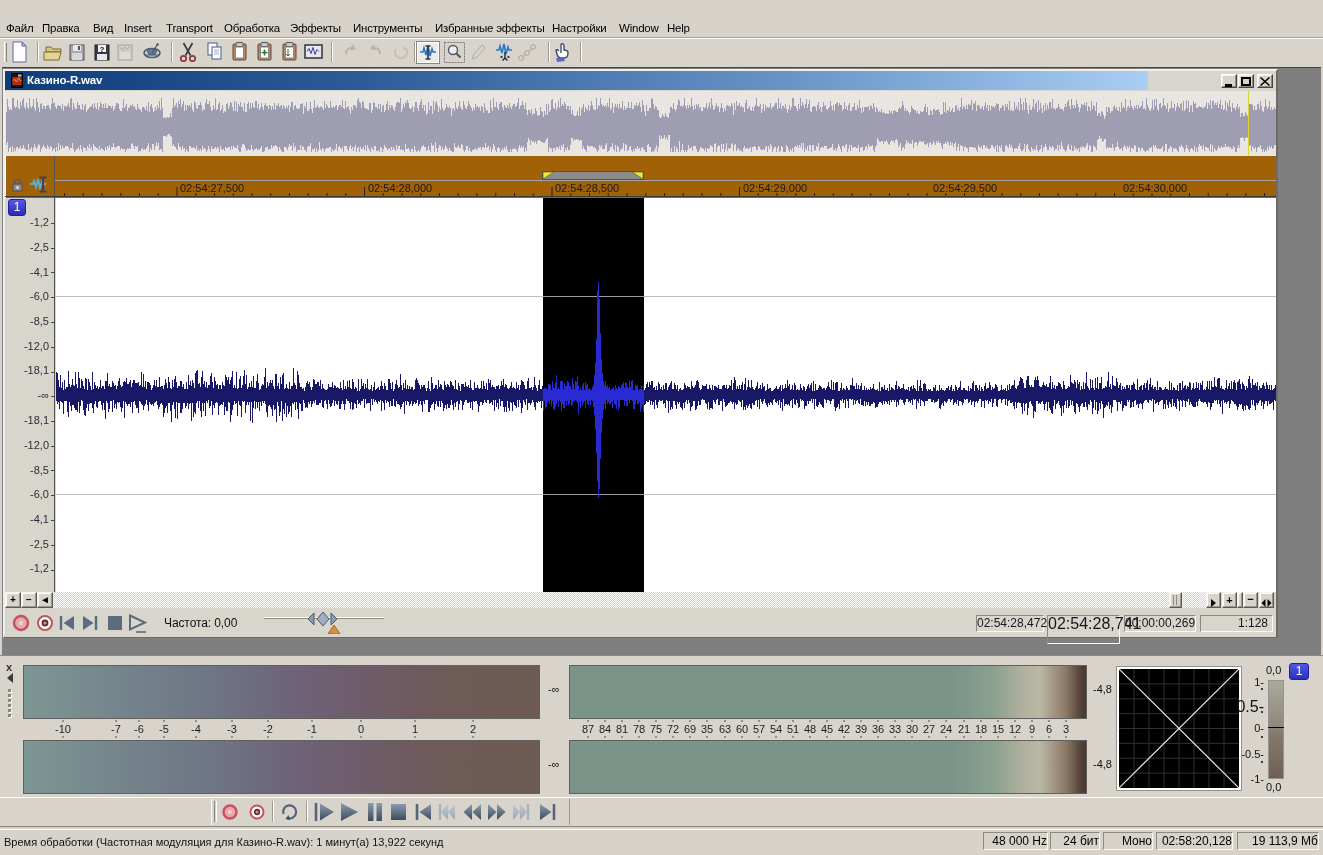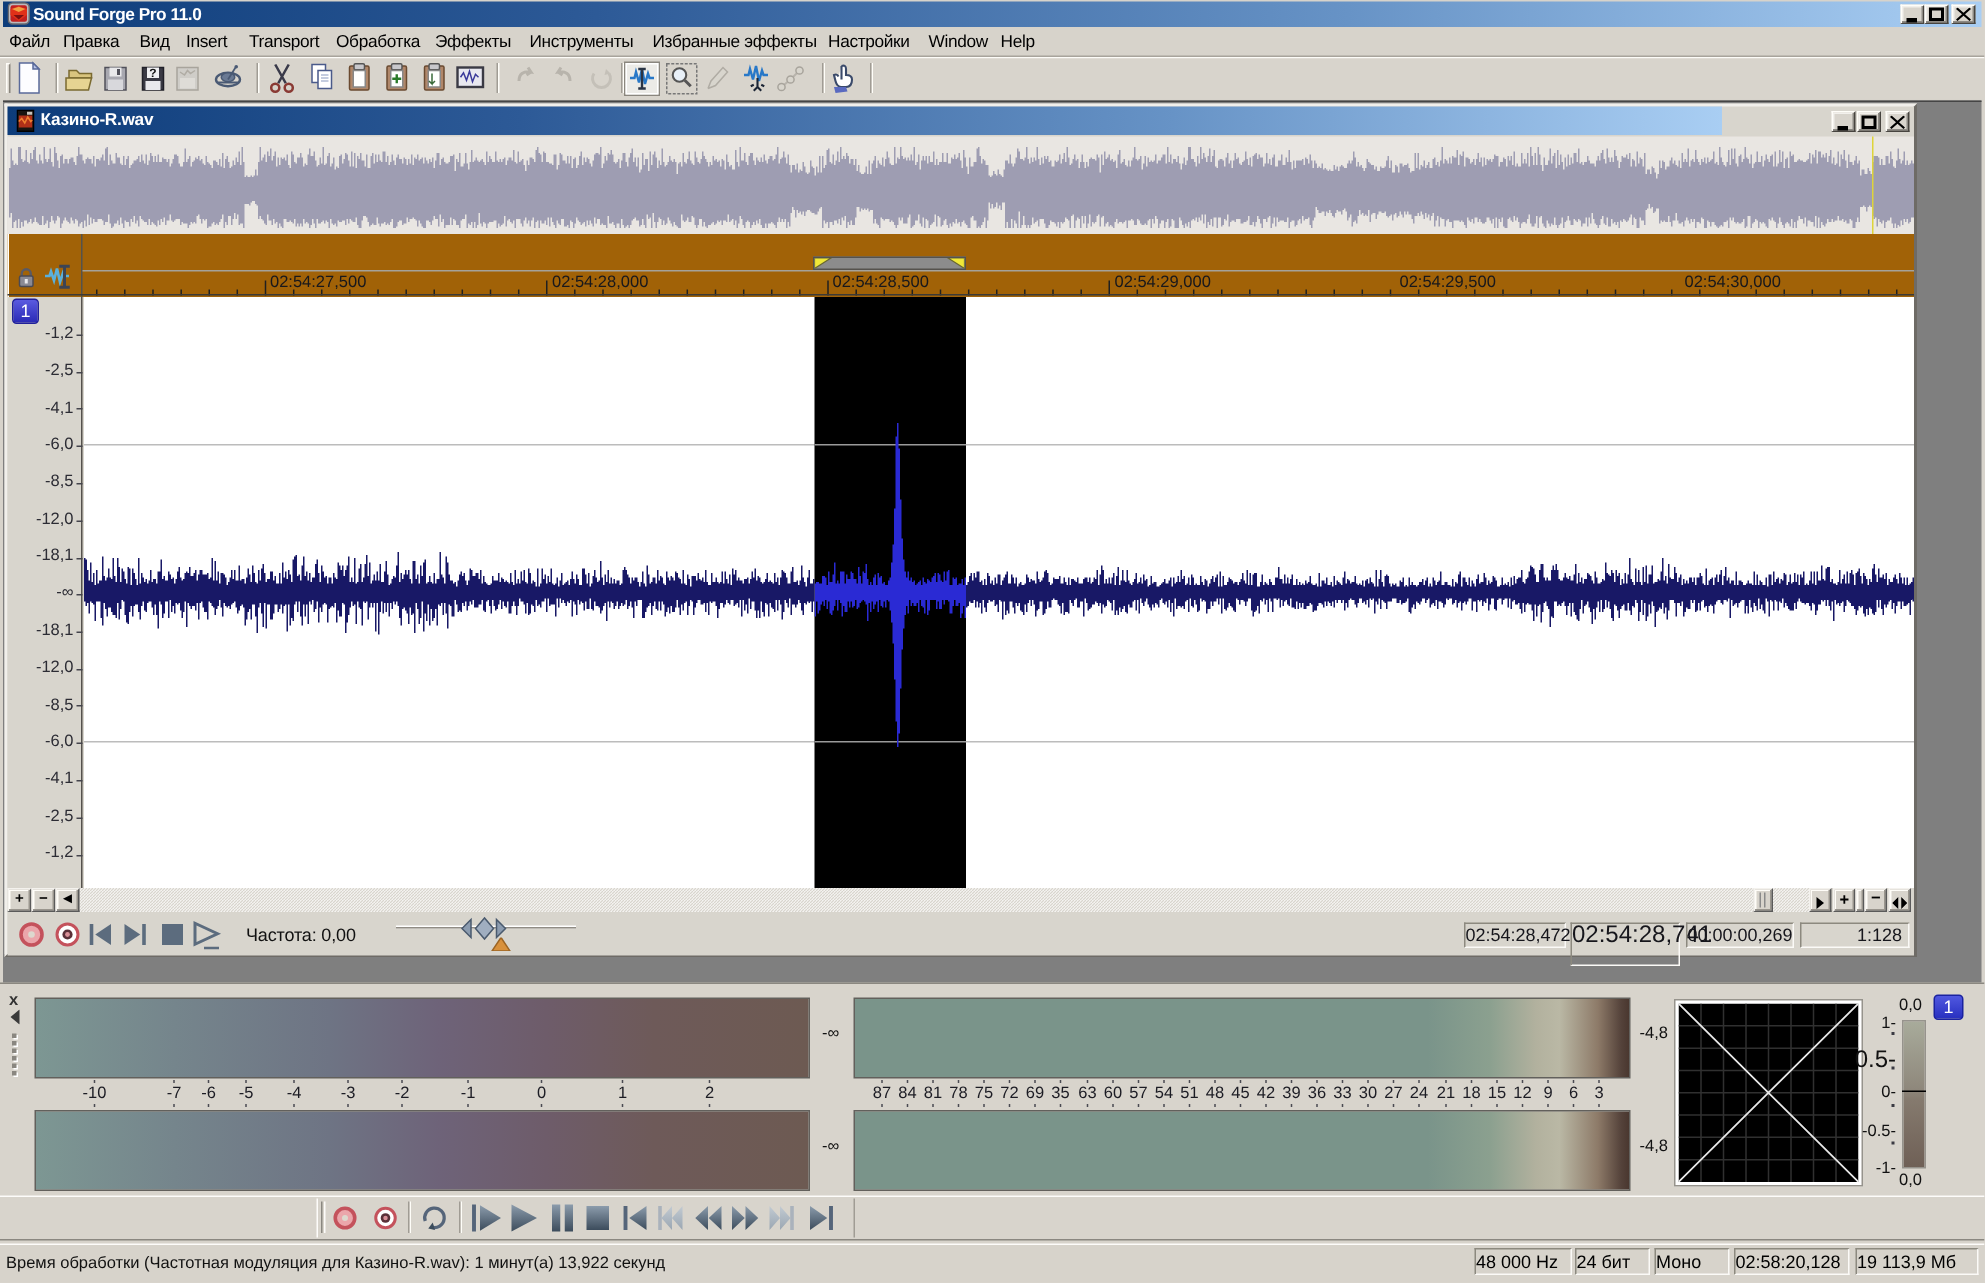--- a/index.html
+++ b/index.html
@@ -21,44 +21,23 @@
 .gutline{position:absolute;background:#55524d}
 #track{position:absolute;left:51px;top:127px;width:1220px;height:395px;background:#fff}
 .grid{position:absolute;left:0;width:1220px;height:1px;background:#bcbcbc}
 .dblab{position:absolute;right:6px;font-size:11px;color:#2c2c34;white-space:nowrap}
 .dbtick{position:absolute;right:0;width:4px;height:1px;background:#44444c}
 .rlab{position:absolute;top:-1px;font-size:11px;color:#18181c;white-space:nowrap}
 .meterbarL{position:absolute;left:23px;width:517px;height:54px;border:1px solid #62605c;background:linear-gradient(90deg,#7d9793 0%,#75858c 18%,#6e7484 38%,#6e6379 52%,#6e5c6a 66%,#6e5a59 80%,#6d5a52 100%)}
 .meterbarR{position:absolute;left:569px;width:518px;height:54px;border:1px solid #62605c;background:linear-gradient(90deg,#7a948a 0%,#7a948a 74%,#8ba08f 82%,#b2b19e 88%,#bab8a5 91%,#8d7a68 96%,#54423a 99%,#4a372f 100%)}
 .mnum{position:absolute;font-size:11px;color:#1c1c24;transform:translateX(-50%);white-space:nowrap}
 .mtick{position:absolute;width:1px;height:2px;background:#4a4a52;transform:translateX(-50%)}
-.stfield{position:absolute;top:831px;height:18px;border:1px solid;border-color:#8c897f #fbfaf7 #fbfaf7 #8c897f;font-size:12px;color:#000;text-align:left;line-height:16px}
+.stfield{position:absolute;top:831px;height:18px;border:1px solid;border-color:#8c897f #fbfaf7 #fbfaf7 #8c897f;font-size:12px;color:#000;text-align:right;line-height:16px}
 </style></head><body>
 <div id="app">
-    <div id="titlebar">
-      <svg class="abs" style="left:3px;top:0px" width="15" height="16" viewBox="0 0 15 16">
-        <rect x="0.5" y="1" width="14" height="14" rx="3" fill="#b9b9bd" stroke="#6a6a70"></rect>
-        <rect x="2" y="2.5" width="11" height="11" rx="1.5" fill="#c02020"></rect>
-        <path d="M2 5 L7.5 3 L13 5 L13 9 L7.5 13 L2 9 Z" fill="#e03018"></path>
-        <path d="M3 5 L7.5 3.5 L12 5 L7.5 7 Z" fill="#f0a040"></path>
-        <path d="M4 9 L11 9 L7.5 12 Z" fill="#7a0f10"></path>
-      </svg>
-      <div id="titletxt">Sound Forge Pro 11.0</div>
-      <div class="capbtn" style="left:1265px;top:2px">
-        <div class="abs" style="left:3px;top:8px;width:7px;height:3px;background:#000"></div>
-      </div>
-      <div class="capbtn" style="left:1281px;top:2px">
-        <div class="abs" style="left:2px;top:1px;width:10px;height:9px;border:2px solid #000"></div>
-      </div>
-      <div class="capbtn" style="left:1299px;top:2px">
-        <svg class="abs" style="left:2px;top:1px" width="10" height="9" viewBox="0 0 10 9">
-          <path d="M1 0 L5 3.5 L9 0 L10 1 L6 4.5 L10 8 L9 9 L5 5.5 L1 9 L0 8 L4 4.5 L0 1 Z" fill="#000"></path>
-        </svg>
-      </div>
-    </div>
     <div id="menubar">
       <span class="mi" style="left:6px">Файл</span>
       <span class="mi" style="left:42px">Правка</span>
       <span class="mi" style="left:93px">Вид</span>
       <span class="mi" style="left:124px">Insert</span>
       <span class="mi" style="left:166px">Transport</span>
       <span class="mi" style="left:224px">Обработка</span>
       <span class="mi" style="left:290px">Эффекты</span>
       <span class="mi" style="left:353px">Инструменты</span>
       <span class="mi" style="left:435px">Избранные эффекты</span>

